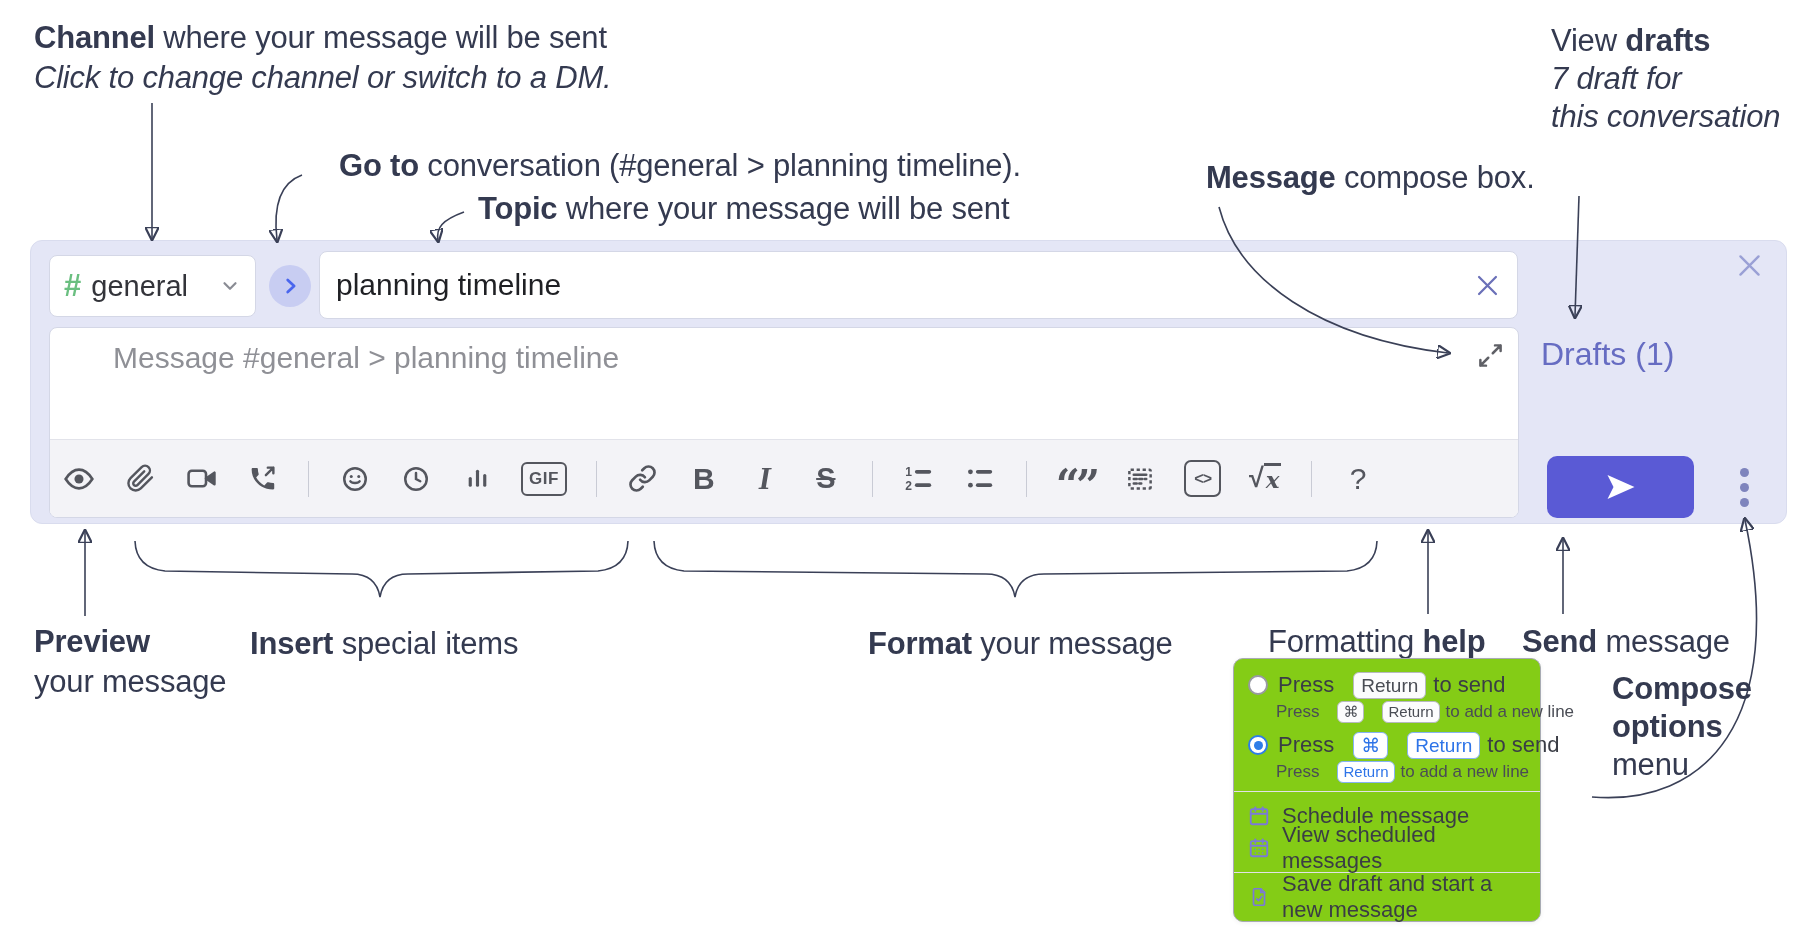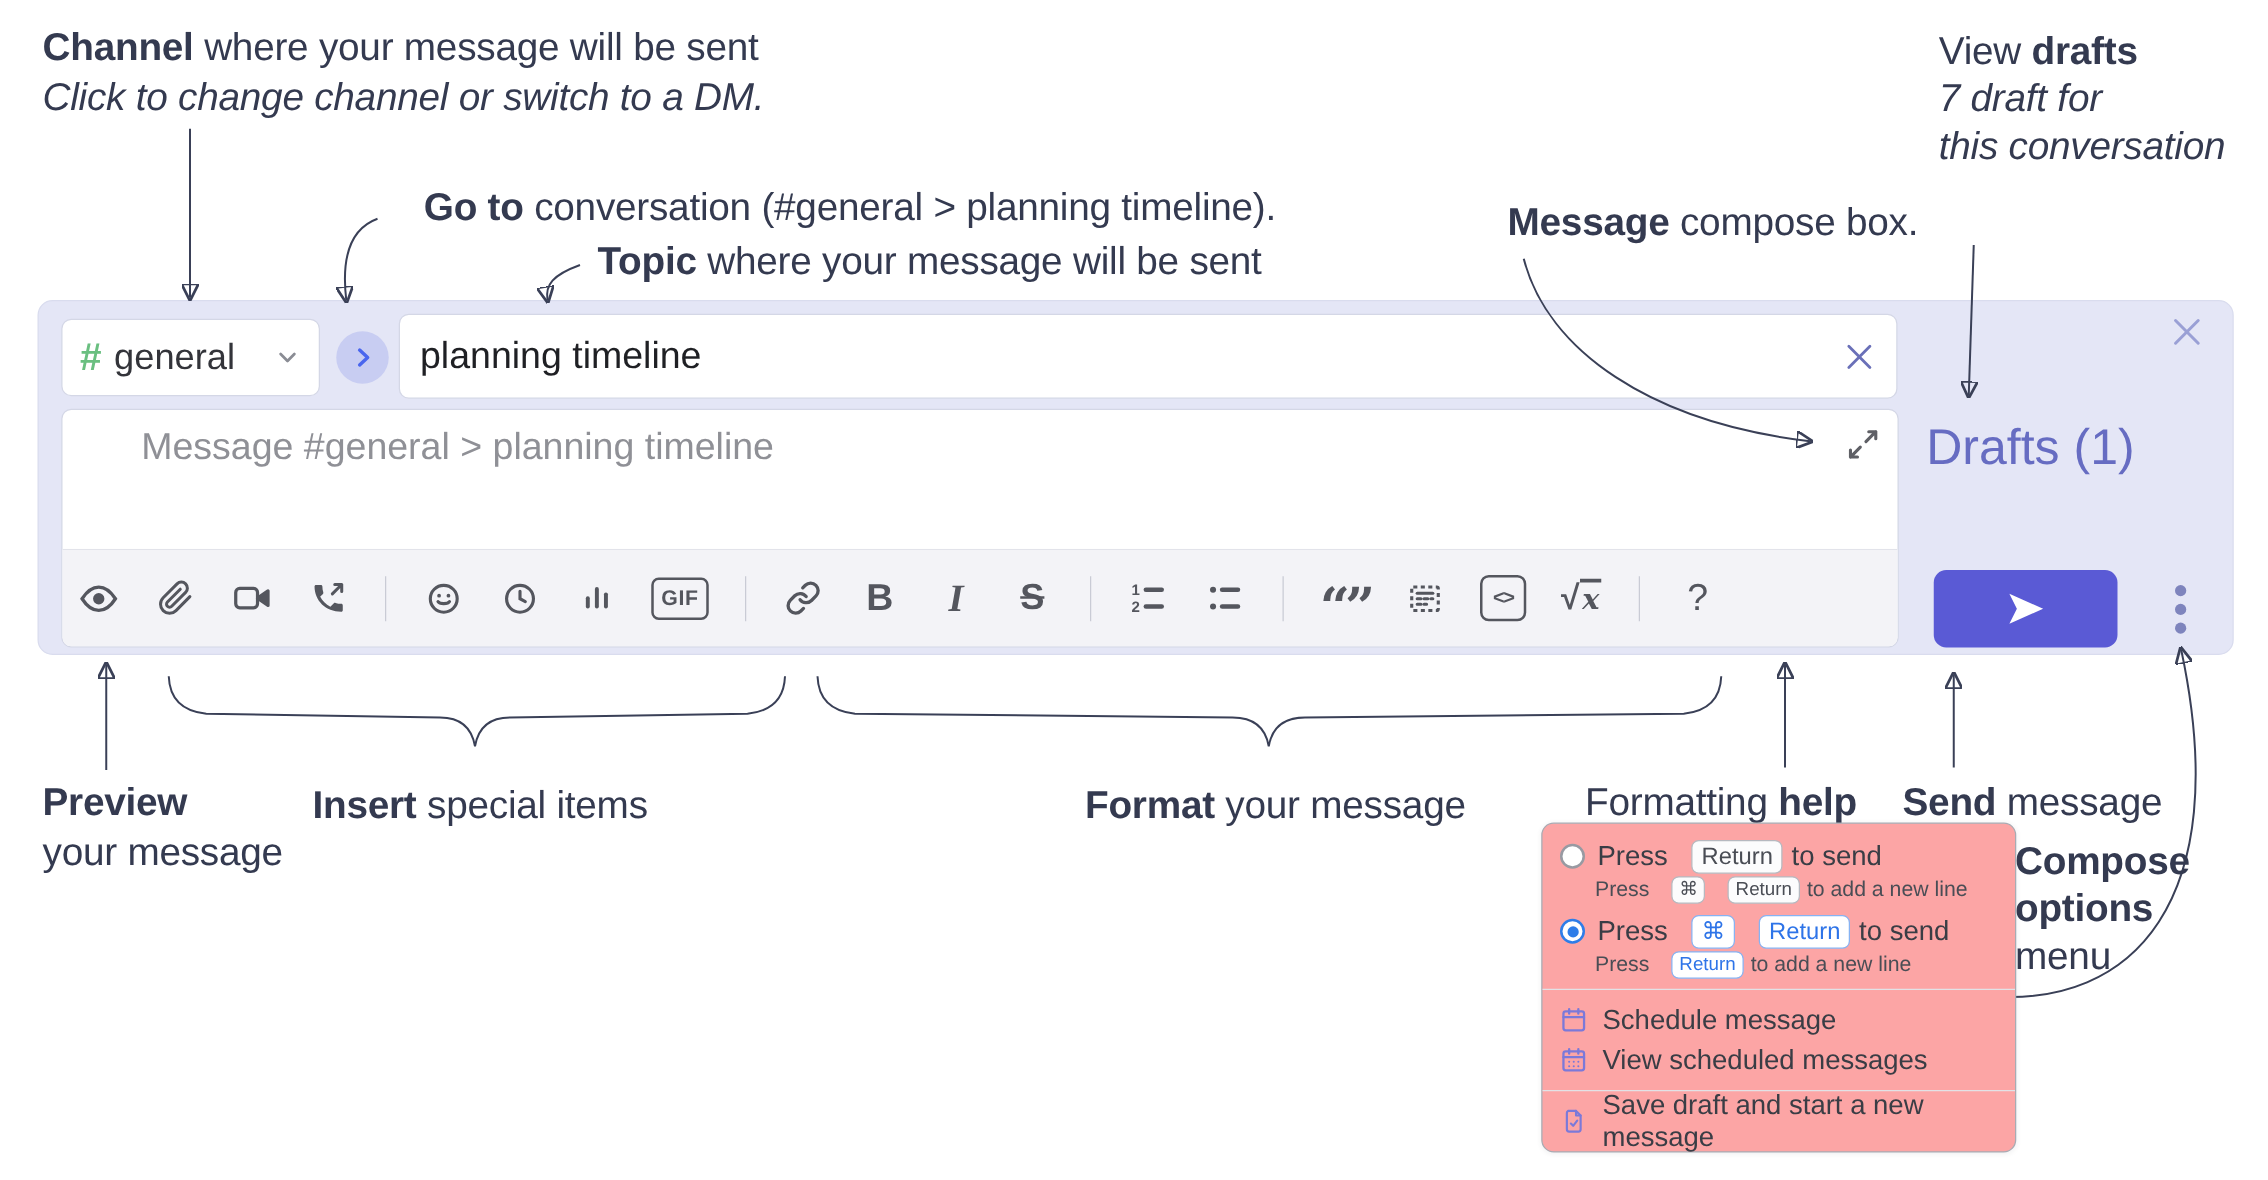--- a/index.html
+++ b/index.html
@@ -34,23 +34,23 @@
   .tb-strike{text-decoration:line-through;font-weight:700;font-size:29px;}
   .gif-box{border:2.5px solid #54565e;border-radius:6px;padding:0 6px;height:30px;display:flex;align-items:center;font-size:17px;font-weight:700;letter-spacing:0.5px;}
   .code-box{border:2.5px solid #54565e;border-radius:7px;width:33px;height:33px;display:flex;align-items:center;justify-content:center;font-size:16px;font-weight:700;letter-spacing:-1px;}
   .quote-ic{font-family:"DejaVu Serif",serif;font-weight:700;font-size:42px;letter-spacing:-4px;line-height:20px;padding-top:14px;}
   .math-ic{font-size:27px;font-weight:700;display:flex;align-items:flex-start;}
   .math-ic .vinc{border-top:3px solid #54565e;font-family:"DejaVu Serif",serif;font-style:italic;font-weight:700;font-size:23px;padding:0 2px;}
   .help-q{font-size:30px;font-weight:400;color:#54565e;}
   #send-btn{position:absolute;left:1516px;top:215px;width:147px;height:62px;background:#5a5ad5;border-radius:10px;display:flex;align-items:center;justify-content:center;cursor:pointer;}
   #dots-btn{position:absolute;left:1698px;top:222px;width:30px;height:48px;display:flex;flex-direction:column;align-items:center;justify-content:center;gap:6px;cursor:pointer;}
   #dots-btn .dot{width:9px;height:9px;border-radius:50%;background:#7e84bd;}
-  #drafts-link{position:absolute;left:1510px;top:95px;font-size:40px;color:#666cc2;cursor:pointer;}
+  #drafts-link{position:absolute;left:1510px;top:95px;font-size:32px;color:#666cc2;cursor:pointer;}
   
-  #options-menu{position:absolute;left:1233px;top:658px;width:380px;background:#fca5a5;border:1px solid #a8abb3;border-radius:10px;box-sizing:border-box;z-index:10;padding:12px 0 8px 0;box-shadow:0 1px 4px rgba(60,60,80,0.08);font-size:22px;color:#3a3d45;}
+  #options-menu{position:absolute;left:1233px;top:658px;width:308px;background:#84cc16;border:1px solid #a8abb3;border-radius:10px;box-sizing:border-box;z-index:10;padding:12px 0 8px 0;box-shadow:0 1px 4px rgba(60,60,80,0.08);font-size:22px;color:#3a3d45;}
   .radio-row{display:flex;align-items:flex-start;padding:0 14px;gap:10px;cursor:pointer;}
   .radio{flex:none;width:16px;height:16px;border:2px solid #989aa2;border-radius:50%;margin-top:4px;background:#fff;}
   .radio.sel{border-color:#2e7de8;display:flex;align-items:center;justify-content:center;}
   .radio.sel::after{content:"";width:9px;height:9px;border-radius:50%;background:#2e7de8;}
   .radio-main{line-height:28px;display:flex;align-items:center;gap:7px;white-space:nowrap;}
   .radio-sub{padding:2px 14px 0 42px;font-size:17px;color:#4a4d55;display:flex;align-items:center;gap:6px;white-space:nowrap;line-height:22px;}
   kbd{font-family:Liberation Sans, sans-serif;border:1.5px solid #b6b9c0;border-radius:6px;background:#fcfcfd;color:#4a4d55;padding:0 7px;line-height:25px;display:inline-block;font-size:19px;margin-left:12px;}
   .radio-sub kbd{font-size:15px;line-height:20px;padding:0 5px;}
   kbd.blue{border-color:#86b3f3;color:#2e74e8;background:#fff;}
   .menu-divider{height:1px;background:#e2e2e6;margin:8px 0;}

